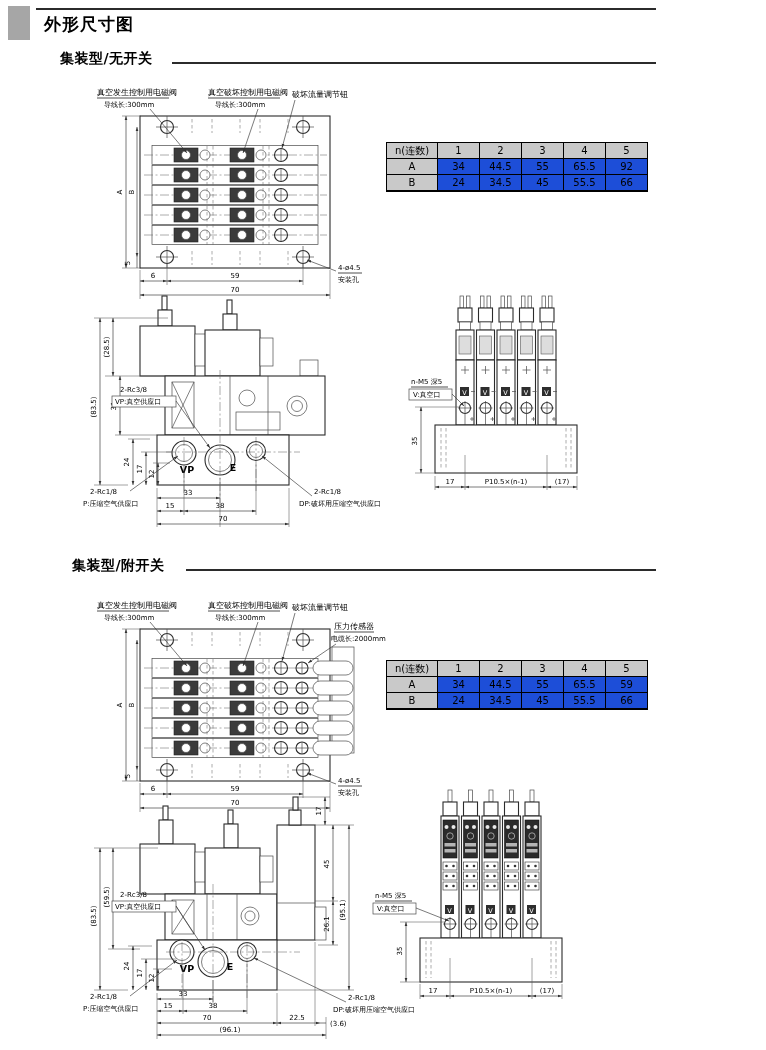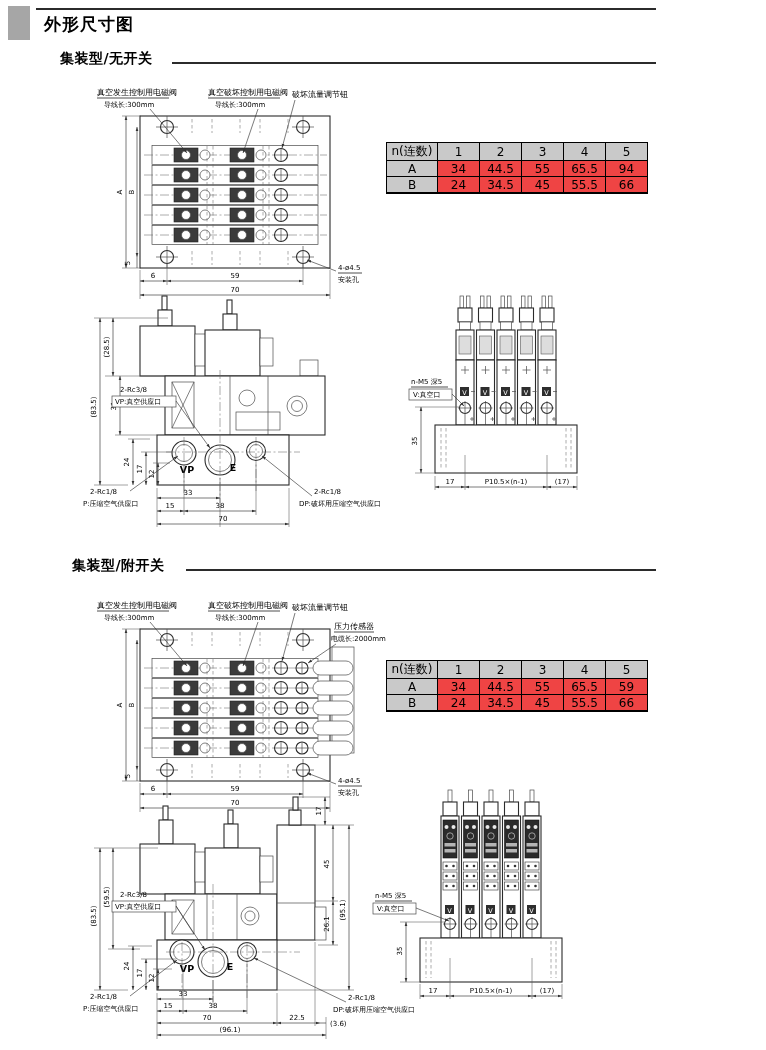--- a/index.html
+++ b/index.html
@@ -4,22 +4,22 @@
 <style>
   html,body{margin:0;padding:0;background:#fff;}
   #page{position:relative;width:656px;height:1050px;background:#fff;overflow:hidden;
         font-family:"DejaVu Sans","Liberation Sans",sans-serif;color:#000;}
   #bleed{position:absolute;left:8px;top:6px;width:22px;height:34px;background:#a6a6a6;}
   #top-rule{position:absolute;left:36px;top:8px;width:722px;height:2px;background:#2b2b2b;}
   #page-title{position:absolute;left:44px;top:13px;font-size:17px;font-weight:bold;letter-spacing:1px;}
   #unit-note{position:absolute;left:710px;top:19px;font-size:11px;}
   .sec-head{position:absolute;font-size:14px;font-weight:bold;letter-spacing:.5px;}
   .sec-rule{position:absolute;height:1.5px;background:#2b2b2b;}
-  table.spec{position:absolute;border-collapse:collapse;table-layout:fixed;font-size:12px;
-             text-align:center;background:#ef4444;border:1.5px solid #000;border-bottom:2.5px solid #000;}
+  table.spec{position:absolute;border-collapse:collapse;table-layout:fixed;font-size:10px;
+             text-align:center;background:#1d4ed8;border:1.5px solid #000;border-bottom:2.5px solid #000;}
   .spec td{border:1px solid #000;height:15px;padding:0 2px;}
   .spec td.hd{background:#c9c9c9;}
   svg{position:absolute;left:0;top:0;}
   .lnw{fill:#fff;stroke:#2b2b2b;stroke-width:1.1;}
   .thin{fill:none;stroke:#4a4a4a;stroke-width:.7;}
   .thinw{fill:#fff;stroke:#4a4a4a;stroke-width:.7;}
   .blk{fill:#3b3b3b;stroke:#222;stroke-width:.6;}
   .dim{stroke:#333;stroke-width:.65;fill:none;}
   .dima{marker-start:url(#ar);marker-end:url(#ar);}
   .ext{stroke:#555;stroke-width:.55;}
@@ -501,21 +501,21 @@
       <td class="hd">3</td>
       <td class="hd">4</td>
       <td class="hd">5</td>
     </tr>
     <tr>
       <td class="hd">A</td>
       <td>34</td>
       <td>44.5</td>
       <td>55</td>
       <td>65.5</td>
-      <td>94</td>
+      <td>92</td>
     </tr>
     <tr>
       <td class="hd">B</td>
       <td>24</td>
       <td>34.5</td>
       <td>45</td>
       <td>55.5</td>
       <td>66</td>
     </tr>
   </tbody>

